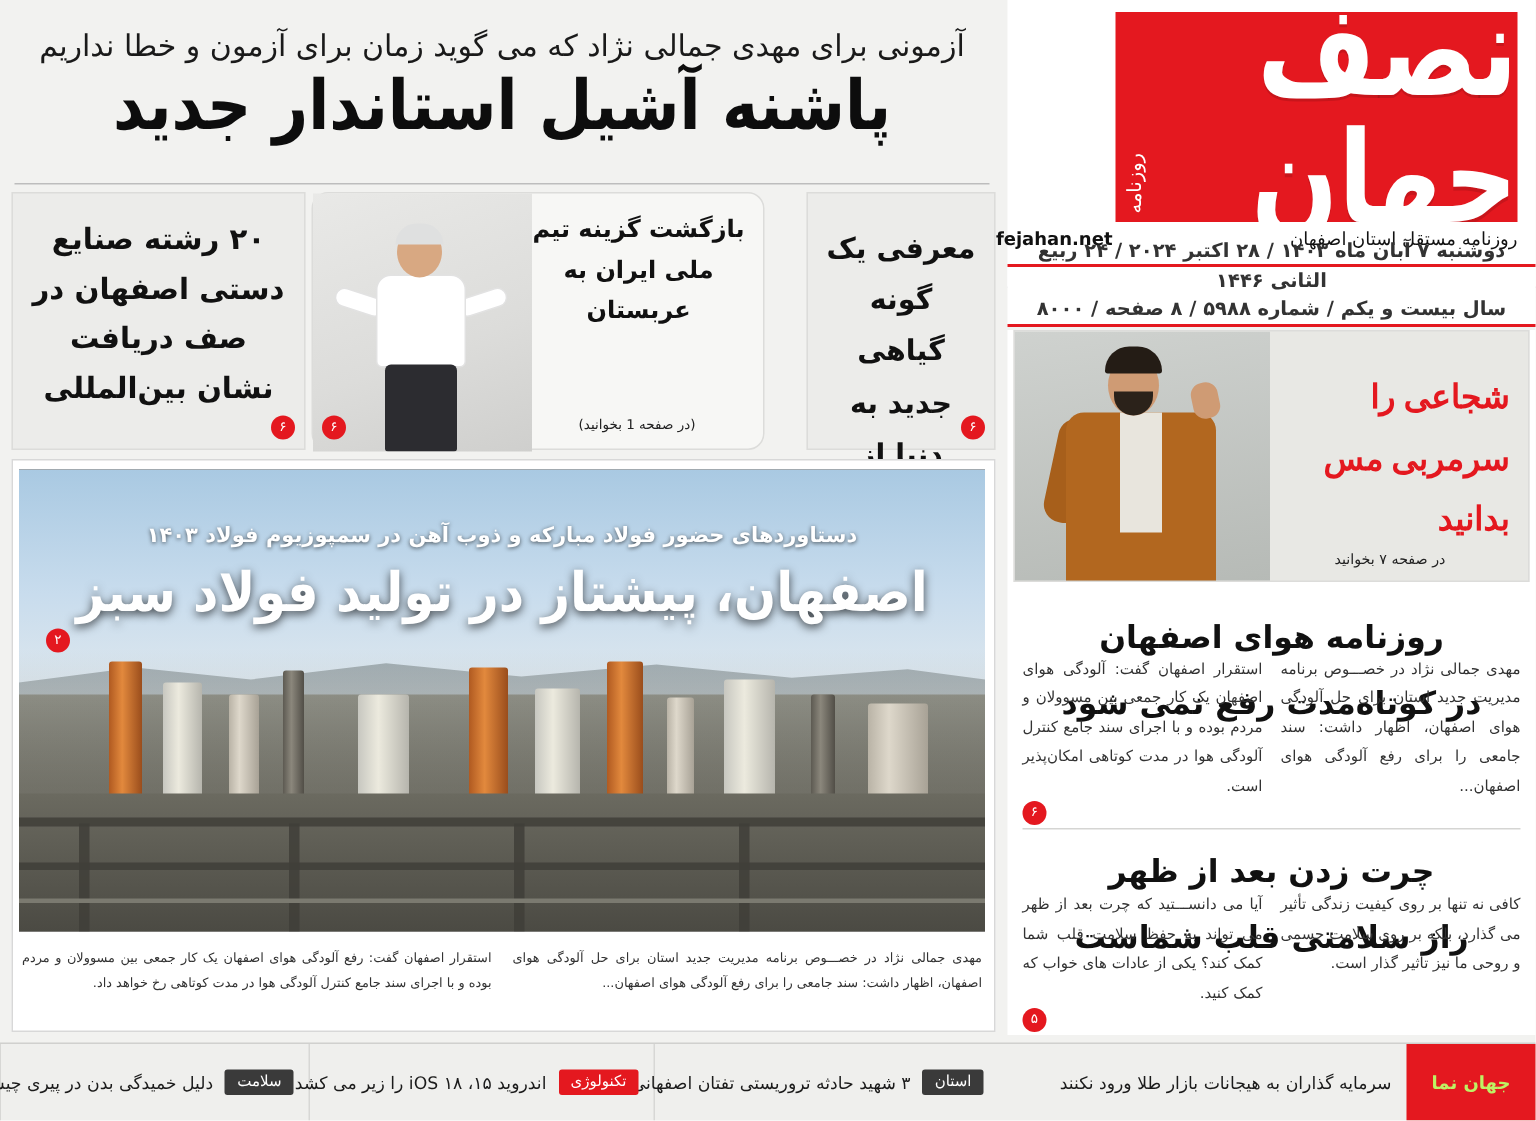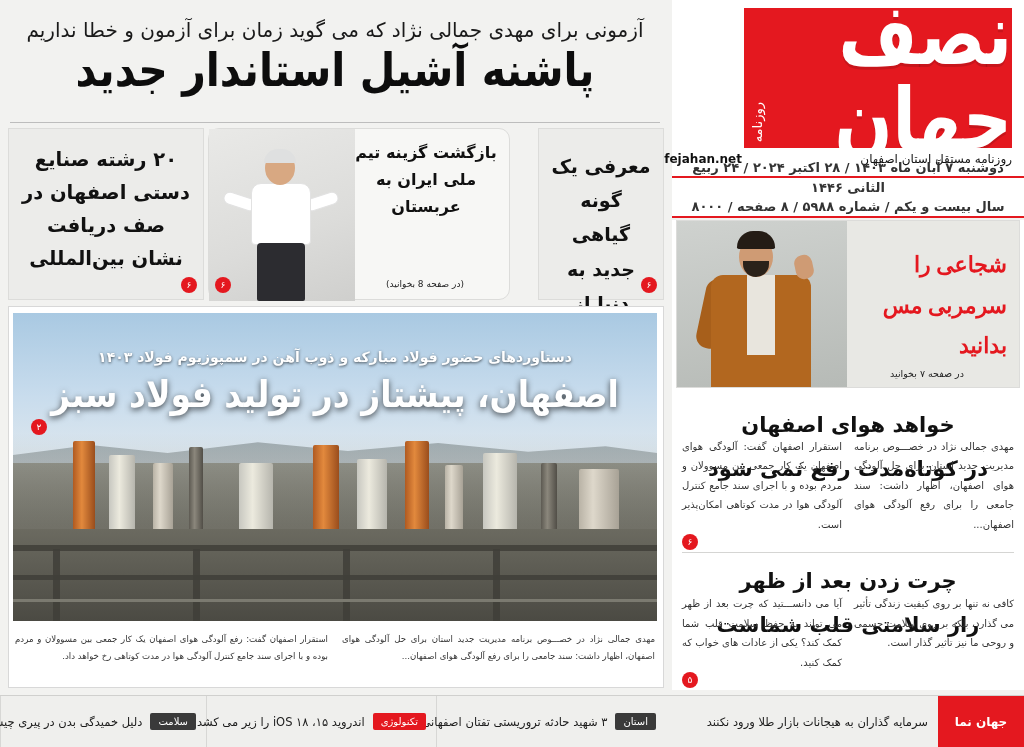--- a/index.html
+++ b/index.html
@@ -321,21 +321,21 @@
   .bottom-bar {
     position: absolute; bottom: 0; left: 0;
     width: 1024px; height: 52px;
     background: #efefed;
     border-top: 1px solid #d0d0ce;
     display: flex; direction: rtl; align-items: stretch;
   }
   .bb-brand {
     width: 86px;
     background: #e4181f;
-    color: #ffffff;
+    color: #bef264;
     display: flex; align-items: center; justify-content: center;
     font-size: 12px; font-weight: bold;
   }
   .bb-cell {
     display: flex; align-items: center; gap: 8px;
     padding: 0 10px;
     border-left: 1px solid #d7d7d5;
   }
   .bb-tag {
     background: #3a3a3a; color: #fff; font-size: 10px;
@@ -385,21 +385,21 @@
         <div class="tp-figure">
           <div class="tp-arm-l"></div>
           <div class="tp-arm-r"></div>
           <div class="tp-body"></div>
           <div class="tp-legs"></div>
           <div class="tp-head"></div>
           <div class="tp-hair"></div>
         </div>
       </div>
       <div class="t-title">بازگشت گزینه تیم ملی ایران به عربستان</div>
-      <div class="t-more">(در صفحه 8 بخوانید)</div>
+      <div class="t-more">(در صفحه 1 بخوانید)</div>
       <div class="pagenum" style="bottom:6px; left:6px;">۶</div>
     </div>
 
     <div class="teaser teaser-c">
       <div class="t-title">۲۰ رشته صنایع دستی اصفهان در صف دریافت نشان بین‌المللی</div>
       <div class="pagenum pn-c">۶</div>
     </div>
   </div>
 
   <div class="main-photo-box">
@@ -452,21 +452,21 @@
         <div class="pp-head"></div>
         <div class="pp-hair"></div>
         <div class="pp-beard"></div>
         <div class="pp-hand"></div>
       </div>
       <div class="promo-text">شجاعی را سرمربی مس بدانید</div>
       <div class="promo-more">در صفحه ۷ بخوانید</div>
     </div>
 
     <div class="story story-1">
-      <div class="story-head">خواهد هوای اصفهان</div>
+      <div class="story-head">روزنامه هوای اصفهان</div>
       <div class="story-head">در کوتاه‌مدت رفع نمی شود</div>
       <div class="story-cols">
         <div class="story-col">مهدی جمالی نژاد در خصـــوص برنامه مدیریت جدید استان برای حل آلودگی هوای اصفهان، اظهار داشت: سند جامعی را برای رفع آلودگی هوای اصفهان...</div>
         <div class="story-col">استقرار اصفهان گفت: آلودگی هوای اصفهان یک کار جمعی بین مسوولان و مردم بوده و با اجرای سند جامع کنترل آلودگی هوا در مدت کوتاهی امکان‌پذیر است.</div>
       </div>
       <div class="pagenum story-pn">۶</div>
     </div>
 
     <div class="sep-line" style="top:332px; right:10px; left:10px;"></div>
 

